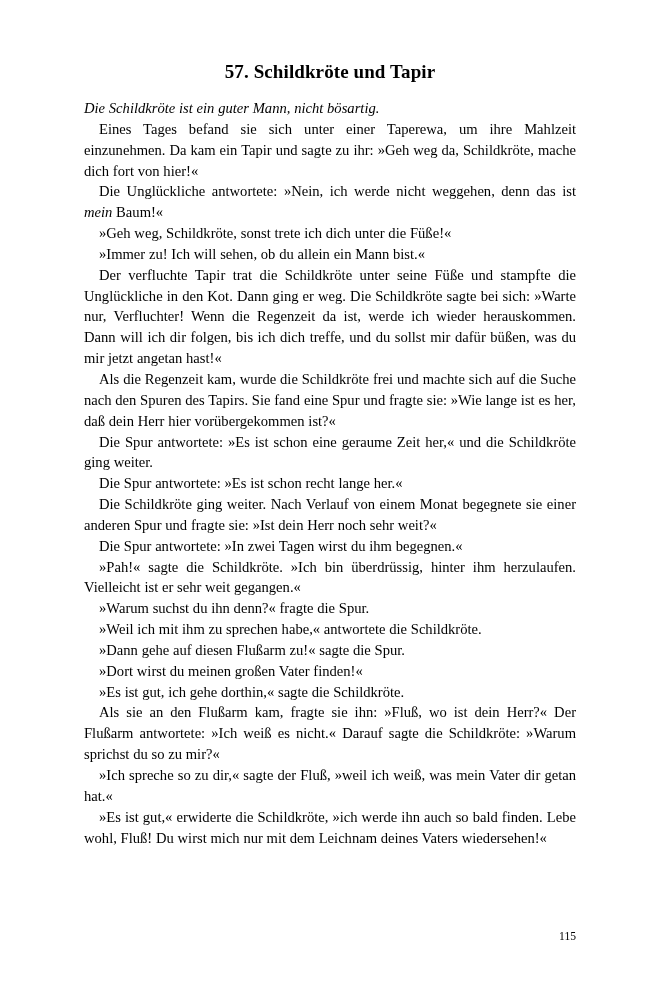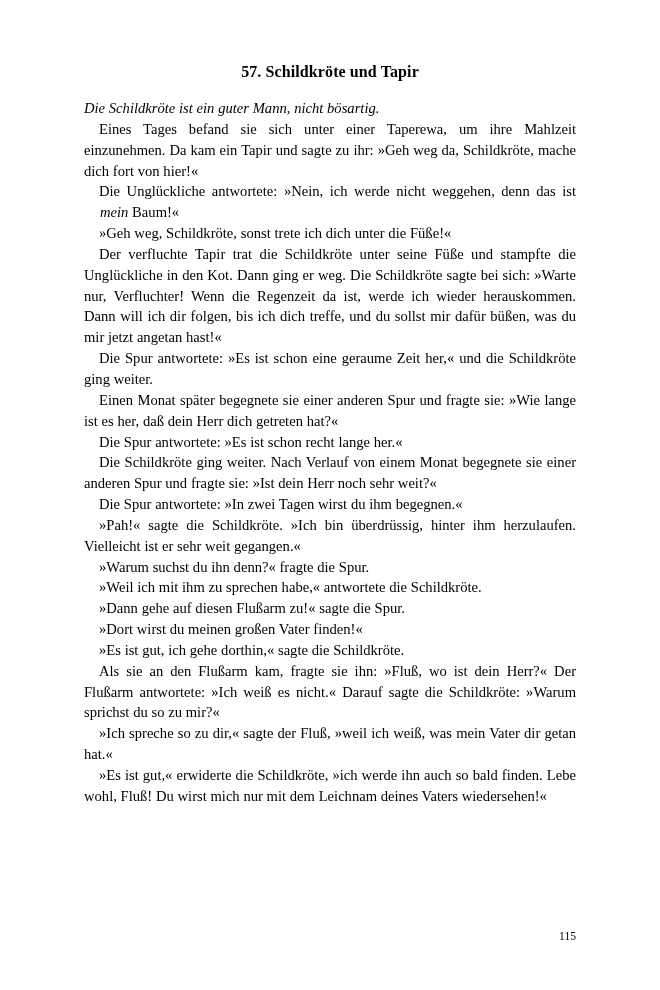--- a/index.html
+++ b/index.html
@@ -23,21 +23,21 @@
     height: 990px;
     box-sizing: border-box;
   }
   .content {
     position: absolute;
     left: 84px;
     top: 62px;
     width: 492px;
   }
   .chapter-title {
-    font-size: 16px;
+    font-size: 19px;
     font-weight: bold;
     text-align: center;
     margin: 0 0 16px 0;
     letter-spacing: 0.1px;
     line-height: 20px;
   }
   .body-text p {
     margin: 0;
     font-size: 14.6px;
     line-height: 20.85px;
@@ -51,21 +51,20 @@
     text-indent: 0;
     font-style: italic;
   }
   .body-text p.indent {
     text-indent: 15px;
   }
   .body-text p.lastline-left {
     text-align-last: left;
   }
   em {
-    margin-left: 16px;
   }
   .folio {
     position: absolute;
     left: 84px;
     top: 930px;
     width: 492px;
     text-align: right;
     font-size: 11.6px;
     line-height: 14px;
   }
@@ -82,27 +81,28 @@
     <div class="body-text">
 
       <p class="first">Die Schildkröte ist ein guter Mann, nicht bösartig.</p>
 
       <p class="indent">Eines Tages befand sie sich unter einer Taperewa, um ihre Mahlzeit einzunehmen. Da kam ein Tapir und sagte zu ihr: »Geh weg da, Schildkröte, mache dich fort von hier!«</p>
 
       <p class="indent lastline-left"><span>Die Unglückliche antwortete: »Nein, ich werde nicht weggehen, denn das ist </span><em>mein</em><span> Baum!«</span></p>
 
       <p class="indent lastline-left">»Geh weg, Schildkröte, sonst trete ich dich unter die Füße!«</p>
 
+      <p class="indent lastline-left">»Immer zu! Ich will sehen, ob du allein ein Mann bist.«</p>
 
       <p class="indent">Der verfluchte Tapir trat die Schildkröte unter seine Füße und stampfte die Unglückliche in den Kot. Dann ging er weg. Die Schildkröte sagte bei sich: »Warte nur, Verfluchter! Wenn die Regenzeit da ist, werde ich wieder herauskommen. Dann will ich dir folgen, bis ich dich treffe, und du sollst mir dafür büßen, was du mir jetzt angetan hast!«</p>
 
+      <p class="indent">Als die Regenzeit kam, wurde die Schildkröte frei und machte sich auf die Suche nach den Spuren des Tapirs. Sie fand eine Spur und fragte sie: »Wie lange ist es her, daß dein Herr hier vorübergekommen ist?«</p>
 
       <p class="indent">Die Spur antwortete: »Es ist schon eine geraume Zeit her,« und die Schildkröte ging weiter.</p>
 
-      <p class="indent">Einen Monat später begegnete sie einer anderen Spur und fragte sie: »Wie lange ist es her, daß dein Herr dich getreten hat?«</p>
 
       <p class="indent lastline-left">Die Spur antwortete: »Es ist schon recht lange her.«</p>
 
       <p class="indent">Die Schildkröte ging weiter. Nach Verlauf von einem Monat begegnete sie einer anderen Spur und fragte sie: »Ist dein Herr noch sehr weit?«</p>
 
       <p class="indent lastline-left">Die Spur antwortete: »In zwei Tagen wirst du ihm begegnen.«</p>
 
       <p class="indent">»Pah!« sagte die Schildkröte. »Ich bin überdrüssig, hinter ihm herzulaufen. Vielleicht ist er sehr weit gegangen.«</p>
 
       <p class="indent lastline-left">»Warum suchst du ihn denn?« fragte die Spur.</p>

